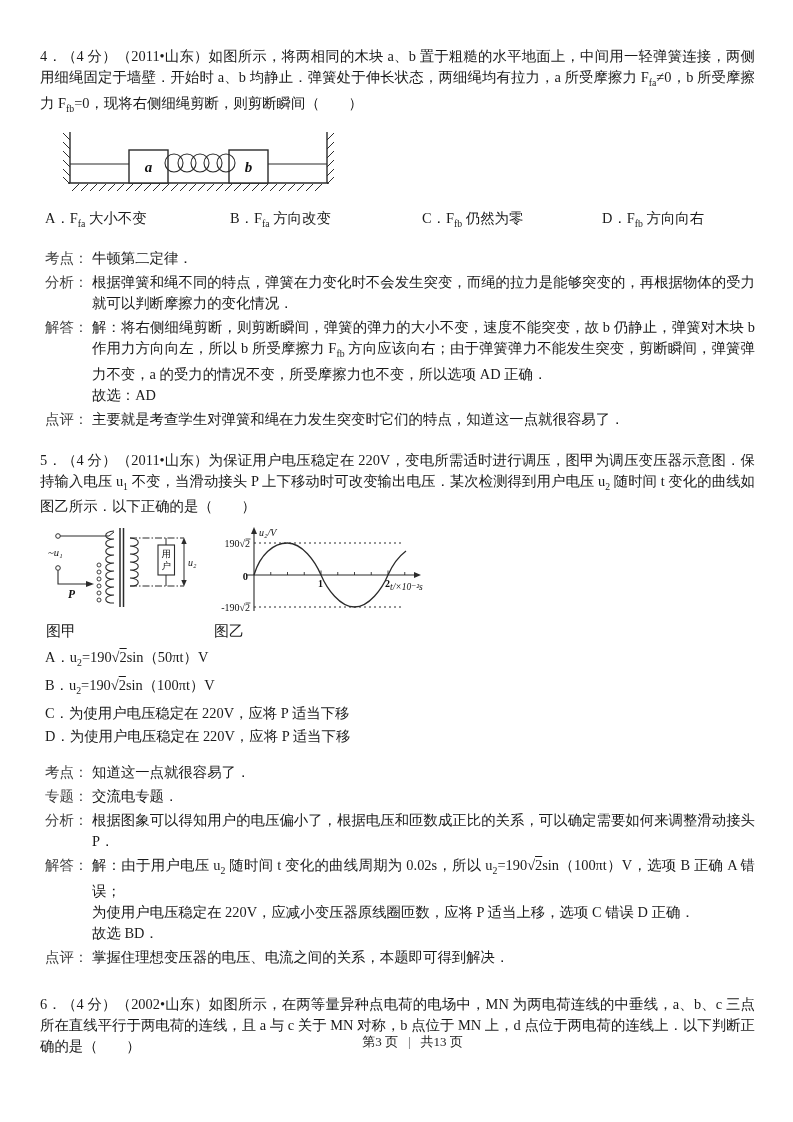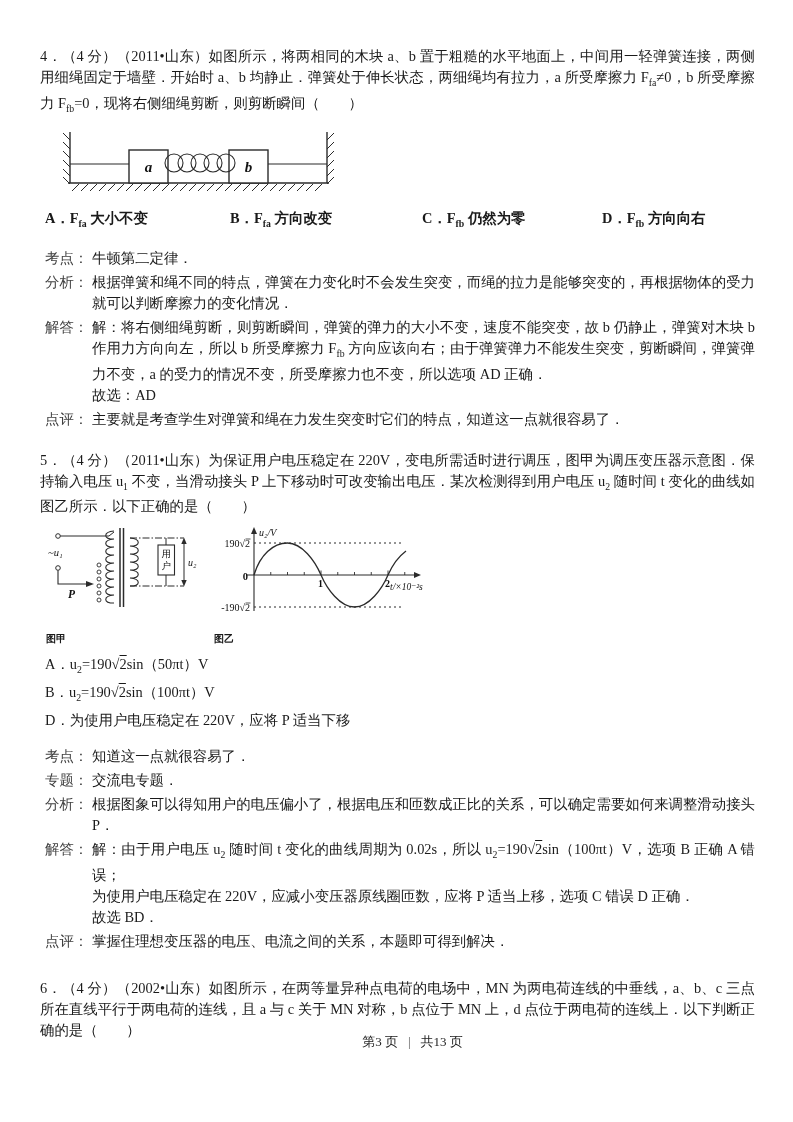--- a/index.html
+++ b/index.html
@@ -18,33 +18,32 @@
   .q6 .qtext { margin-top: 26px; }
   sub { font-size: 0.68em; }
   .sq .vin { text-decoration: overline; }
 
   .fig-q4 { margin: 7px 0 0 16px; }
 
   .optrow {
     display: grid;
     grid-template-columns: 185px 192px 180px auto;
     margin: 8px 0 0 5px;
-    font-weight: bold;
   }
   .optlist { margin: 4px 0 0 5px; }
   .optlist > div { line-height: 23px; }
 
   .sections { margin: 14px 0 0 5px; }
   .sec-row { display: flex; margin-bottom: 3px; }
   .sec-label { flex: 0 0 47px; color: #404040; }
   .sec-body { flex: 1; text-align: justify; }
 
   .figrow { display: flex; align-items: flex-end; gap: 10px; margin: 6px 0 2px 6px; }
   .figbox { }
-  .figcap { font-size: 10px; margin-top: 7px; font-weight: bold; }
+  .figcap { font-size: 15px; margin-top: 0; }
 
   .footer {
     position: absolute; top: 1033px; left: 0; right: 0;
     text-align: center; font-size: 13px; color: #222222; margin-left: 32px;
   }
   .footer .sep { margin: 0 10px; color: #555; }
 
   svg text { fill: #111; }
 </style>
 </head>
@@ -172,20 +171,21 @@
             <text x="171" y="64" font-size="10" font-weight="bold">2</text>
             <text x="176" y="67" font-size="9.5" font-style="italic">t/×10⁻²s</text>
           </svg>
           <div class="figcap">图乙</div>
         </div>
       </div>
 
       <div class="optlist">
         <div>A．u<sub>2</sub>=190<span class="sq">√<span class="vin">2</span></span>sin（50πt）V</div>
         <div>B．u<sub>2</sub>=190<span class="sq">√<span class="vin">2</span></span>sin（100πt）V</div>
+        <div>C．为使用户电压稳定在 220V，应将 P 适当下移</div>
         <div>D．为使用户电压稳定在 220V，应将 P 适当下移</div>
       </div>
 
       <div class="sections">
         <div class="sec-row">
           <span class="sec-label">考点：</span>
           <span class="sec-body">知道这一点就很容易了．</span>
         </div>
         <div class="sec-row">
           <span class="sec-label">专题：</span>

